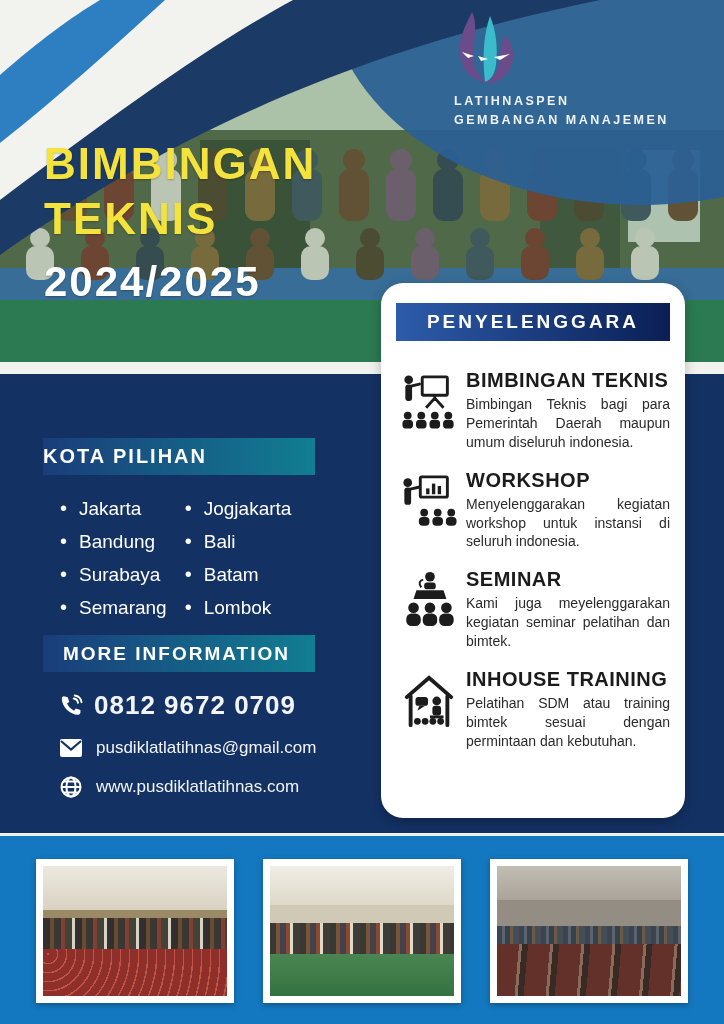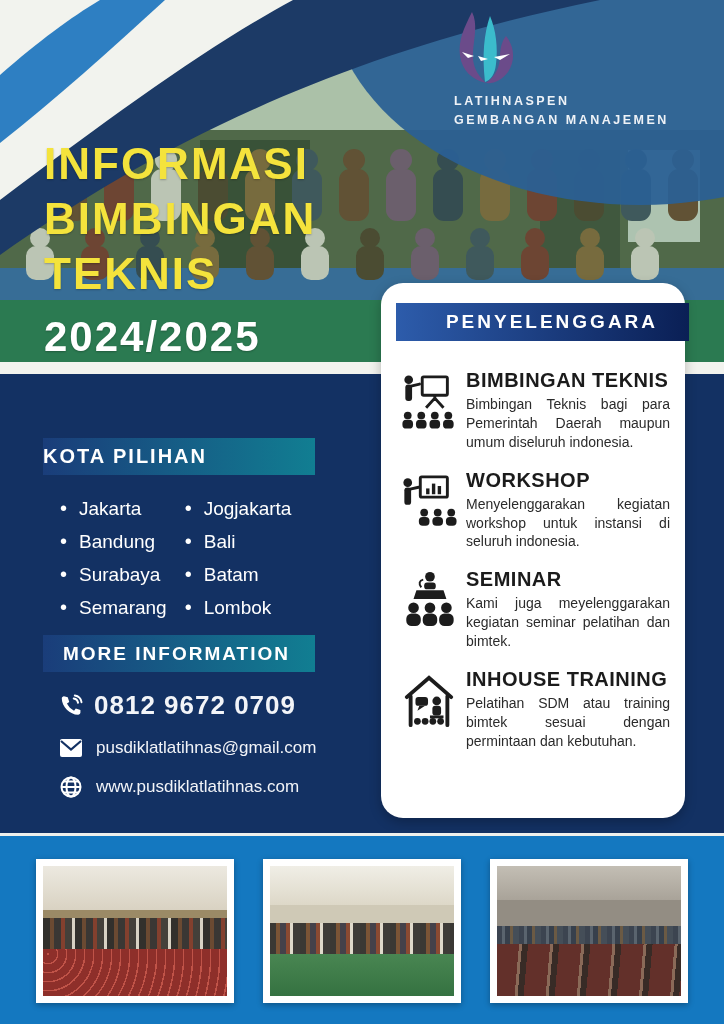--- a/index.html
+++ b/index.html
@@ -33,21 +33,21 @@
   .info-bar{position:absolute;left:43px;top:261px;width:272px;height:37px;font-size:19px;letter-spacing:2px;padding-left:20px;box-sizing:border-box;}
   .contacts{position:absolute;left:56px;top:316px;width:300px;text-align:center;}
   .contact-row{display:flex;align-items:center;margin-bottom:17px;color:#f2f4f8;}
   .contact-row .cicon{width:30px;flex:0 0 30px;display:flex;justify-content:center;}
   .contact-row.phone .ctext{font-size:26px;font-weight:800;letter-spacing:1px;margin-left:8px;}
   .contact-row .ctext{font-size:17px;margin-left:10px;}
   
   .card{position:absolute;left:381px;top:-91px;width:304px;height:535px;background:#ffffff;border-radius:22px;
         box-shadow:0 4px 12px rgba(0,0,0,.25);z-index:4;box-sizing:border-box;padding:20px 15px 0 15px;}
   .peny-bar{width:274px;height:38px;margin:0 auto;background:linear-gradient(90deg,#2d5cab 0%,#0a1f55 100%);
-            color:#fff;font-weight:bold;font-size:19px;letter-spacing:3px;display:flex;align-items:center;justify-content:center;padding-left:19px;}
+            color:#fff;font-weight:bold;font-size:19px;letter-spacing:3px;display:flex;align-items:center;justify-content:center;}
   .services{margin-top:28px;}
   .service{display:flex;margin-bottom:17px;}
   .service .sicon{flex:0 0 66px;display:flex;justify-content:center;align-items:flex-start;padding-top:2px;}
   .service .stext{flex:1;padding-left:4px;}
   .service h3{margin:0 0 3px 0;font-size:20px;font-weight:600;color:#1b1b1b;letter-spacing:.5px;}
   .service p{margin:0;font-size:14px;line-height:1.35;color:#2b2b2b;text-align:justify;}
   
   .footer{position:absolute;left:0;top:836px;width:724px;height:188px;background:#1478c0;}
   .gallery{position:absolute;left:36px;top:23px;display:flex;gap:29px;}
   .photo{width:184px;height:130px;background:#fff;padding:7px;box-shadow:0 2px 6px rgba(0,0,0,.3);}
@@ -142,21 +142,20 @@
         <path d="M36,6 C30,24 28,44 31,72 C37,70 41,64 42,54 C44,38 42,20 36,6 Z" fill="#3bbccc"></path>
         <path d="M8,42 L20,46 L14,48 Z M24,46 L34,49 L27,51 Z M40,47 L56,44 L46,50 Z" fill="#ffffff"></path>
       </svg>
       <div class="brand-lines">
         <div>LATIHNASPEN</div>
         <div>GEMBANGAN MANAJEMEN</div>
       </div>
     </div>
 
     <div class="hero-title">
-      <div class="tline">INFORMASI</div>
       <div class="tline">BIMBINGAN</div>
       <div class="tline">TEKNIS</div>
       <div class="hero-period">2024/2025</div>
     </div>
   </div>
 
   <div class="gap-strip"></div>
 
   <div class="main">
 

